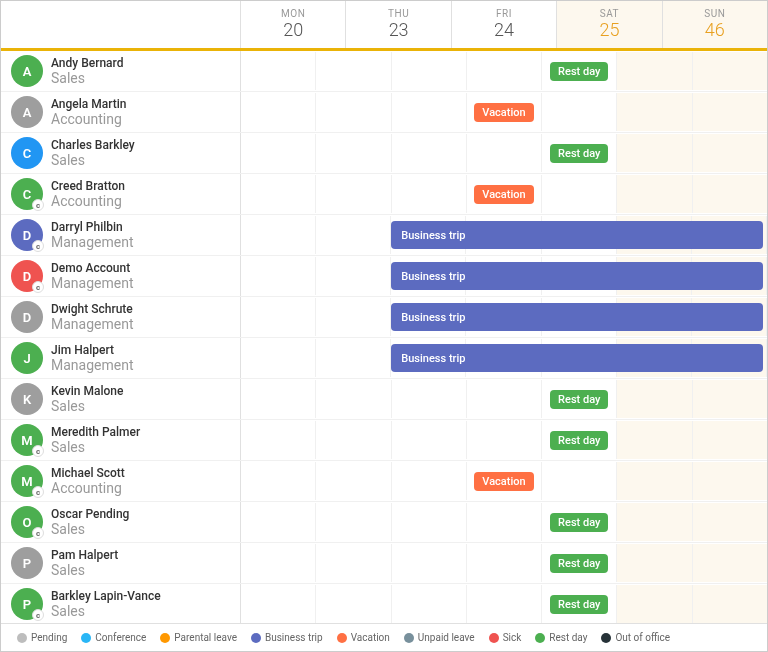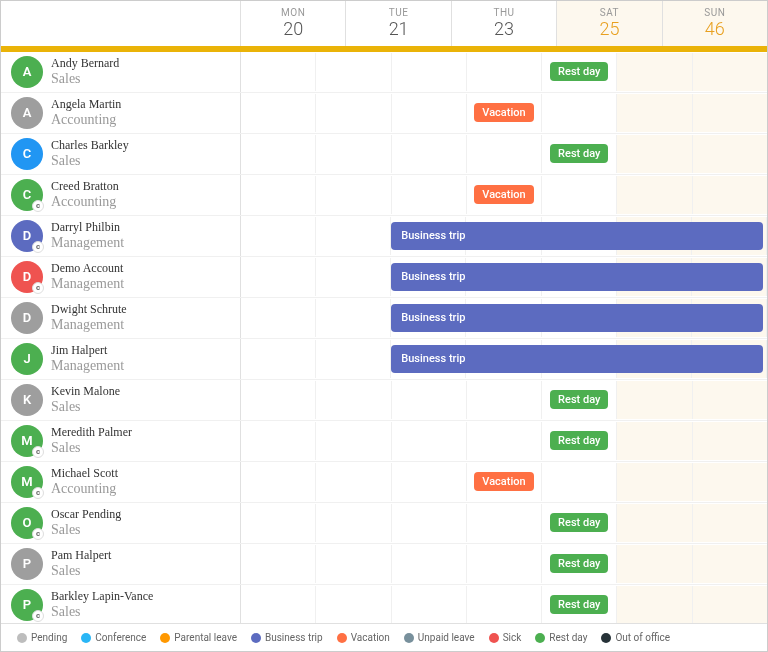--- a/index.html
+++ b/index.html
@@ -15,21 +15,21 @@
 
     .main-container {
       display: flex;
       flex-direction: column;
       height: 100%;
     }
 
     
     .header-row {
       display: flex;
-      border-bottom: 6px solid #eab308;
+      border-bottom: 3px solid #eab308;
       background: #fff;
       min-height: 50px;
     }
 
     .header-employees {
       width: 240px;
       min-width: 240px;
       padding: 14px 18px;
       font-size: 14px;
       color: #555;
@@ -125,21 +125,21 @@
       border-radius: 50%;
       background: #fff;
       display: flex;
       align-items: center;
       justify-content: center;
       font-size: 8px;
       font-weight: 700;
       border: 1px solid #ddd;
     }
 
-    .employee-text { display: flex; flex-direction: column; font-family: Liberation Serif, serif; }
+    .employee-text { display: flex; flex-direction: column; }
     .employee-name { font-size: 12px; font-weight: 500; color: #333; }
     .employee-dept { font-size: 14px; color: #999; }
 
     .day-cells {
       display: flex;
       flex: 1;
     }
 
     .day-cell {
       flex: 1;
@@ -241,26 +241,26 @@
   <div class="header-row">
     <div class="header-employees">
       <span></span>
     </div>
     <div class="header-days" id="header-days">
         <div class="header-day">
     <span class="header-day-name">MON</span>
     <span class="header-day-num">20</span>
   </div>
         <div class="header-day">
-    <span class="header-day-name">TUE</span>
-    <span class="header-day-num">21</span>
-  </div>
-        <div class="header-day">
     <span class="header-day-name">THU</span>
     <span class="header-day-num">23</span>
+  </div>
+        <div class="header-day">
+    <span class="header-day-name">FRI</span>
+    <span class="header-day-num">24</span>
   </div>
         <div class="header-day weekend">
     <span class="header-day-name">SAT</span>
     <span class="header-day-num">25</span>
   </div>
         <div class="header-day weekend">
     <span class="header-day-name">SUN</span>
     <span class="header-day-num">46</span>
   </div>
       </div>

